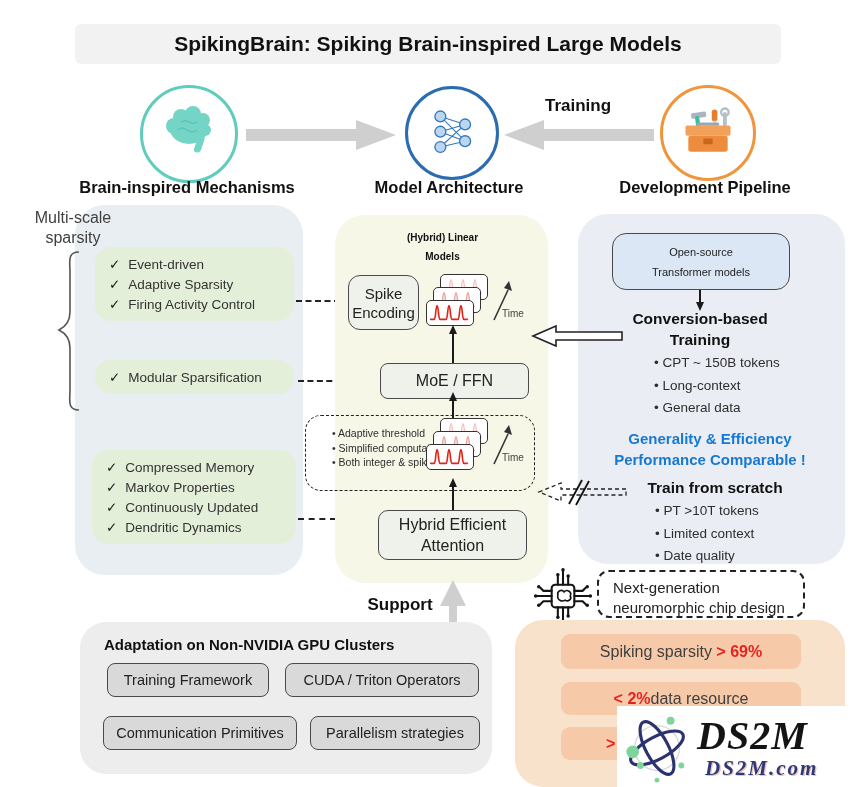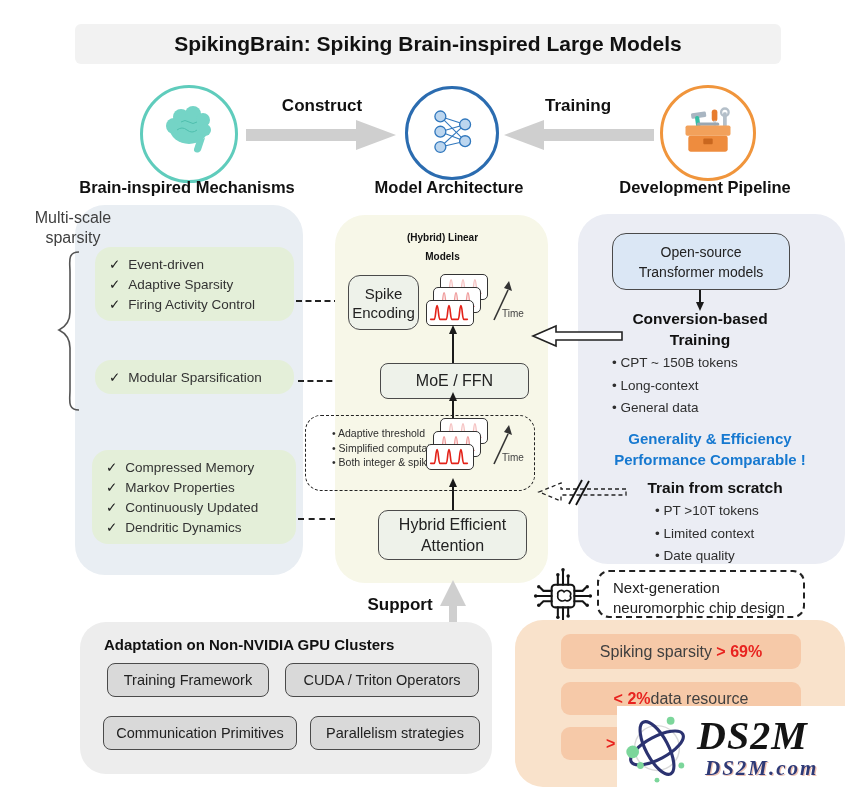--- a/index.html
+++ b/index.html
@@ -88,21 +88,20 @@
           <path d="M38,38 l8,-2 -4,12 c-2,4 -8,3 -7,-1 z"></path>
         </g>
         <g stroke="#4fbfae" stroke-width="1" fill="none">
           <path d="M22,20 q4,-3 8,0 q4,3 8,0"></path>
           <path d="M18,28 q5,-4 10,0 q5,4 10,0"></path>
         </g>
       </svg>
     </span>
   </div>
 
-  <div class="abs arrowlabel" style="left:252px;top:96px;width:140px;">Construct</div>
   <div class="abs" style="left:246px;top:117px;">
     <svg width="152" height="36" viewBox="0 0 152 36">
       <polygon points="0,12 110,12 110,3 150,18 110,33 110,24 0,24" fill="#cfcfcf"></polygon>
     </svg>
   </div>
 
   <div class="abs iconcircle" style="left:405px;top:86px;width:88px;height:88px;border:3.5px solid #2b6cb0;">
     <span>
       <svg width="64" height="64" viewBox="0 0 88 88">
         <g stroke="#3077bd" stroke-width="1.4">
@@ -267,34 +266,34 @@
 
   <div class="abs ctr obox" style="left:378px;top:510px;width:147px;height:48px;border-radius:10px;font-size:16px;line-height:21px;">
     <div>
       <div>Hybrid Efficient</div>
       <div>Attention</div>
     </div>
   </div>
 
   <div class="abs panel p-right" style="left:578px;top:214px;width:267px;height:350px;"></div>
 
-  <div class="abs ctr bluebox" style="left:612px;top:233px;width:176px;height:55px;font-size:14px;line-height:20px;">
+  <div class="abs ctr bluebox" style="left:612px;top:233px;width:176px;height:55px;font-size:11px;line-height:20px;">
     <div>
       <div>Open-source</div>
       <div>Transformer models</div>
     </div>
   </div>
 
   <div class="varrow down" style="left:699px;top:290px;height:14px;"></div>
 
   <div class="abs rtitle" style="left:600px;top:308px;width:200px;">
     <div>Conversion-based</div>
     <div>Training</div>
   </div>
-  <div class="abs rbullets" style="left:612px;top:352px;">
+  <div class="abs rbullets" style="left:654px;top:352px;">
     <div><span>•</span> <span>CPT ~ 150B tokens</span></div>
     <div><span>•</span> <span>Long-context</span></div>
     <div><span>•</span> <span>General data</span></div>
   </div>
 
   <div class="abs bluetext" style="left:585px;top:428px;width:250px;color:#1779d0;">
     <div>Generality &amp; Efficiency</div>
     <div>Performance Comparable !</div>
   </div>
 

